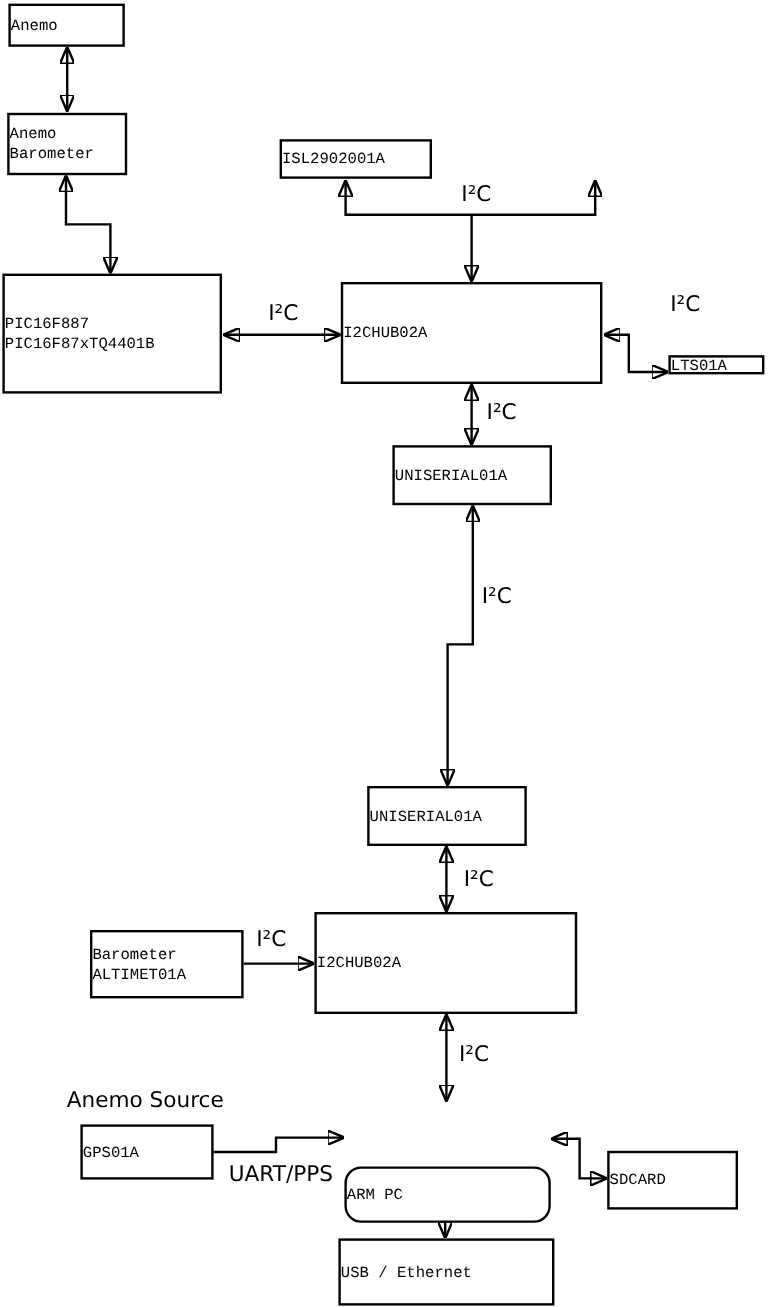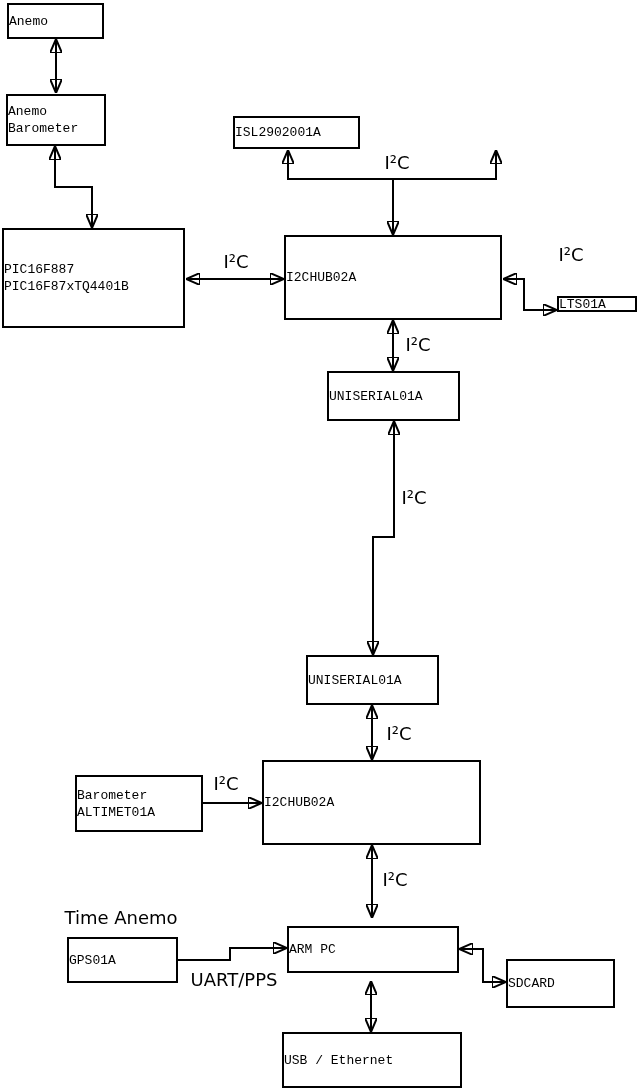--- a/index.html
+++ b/index.html
@@ -54,21 +54,21 @@
   .n-pic    { left: 2px;   top: 228px;  width: 183px; height: 100px; }
   .n-isl    { left: 233px; top: 116px;  width: 127px; height: 33px; }
   .n-sht    { left: 441px; top: 117px;  width: 110px; height: 32px; }
   .n-hub1   { left: 284px; top: 235px;  width: 218px; height: 85px; }
   .n-lts    { left: 557px; top: 296px;  width: 80px;  height: 16px; }
   .n-uni1   { left: 327px; top: 371px;  width: 133px; height: 50px; }
   .n-uni2   { left: 306px; top: 655px;  width: 133px; height: 50px; }
   .n-hub2   { left: 262px; top: 760px;  width: 219px; height: 85px; }
   .n-baro   { left: 75px;  top: 775px;  width: 128px; height: 57px; }
   .n-gps    { left: 67px;  top: 937px;  width: 111px; height: 46px; }
-  .n-armpc  { left: 287px; top: 926px;  width: 172px; height: 47px; }
+  .n-armpc  { left: 287px; top: 972px;  width: 172px; height: 47px; border-radius: 14px; }
   .n-sdcard { left: 506px; top: 959px;  width: 109px; height: 49px; }
   .n-usb    { left: 282px; top: 1032px; width: 180px; height: 56px; }
   
   .l-i2c-pic      { left: 236px; top: 261px; }
   .l-i2c-top      { left: 397px; top: 162px; }
   .l-i2c-lts      { left: 571px; top: 254px; }
   .l-i2c-hub1uni  { left: 418px; top: 344px; }
   .l-i2c-uniuni   { left: 414px; top: 497px; }
   .l-i2c-unihub2  { left: 399px; top: 733px; }
   .l-i2c-baro     { left: 226px; top: 783px; }
@@ -164,16 +164,16 @@
   </div>
 
   <div class="lbl l-i2c-pic">I²C</div>
   <div class="lbl l-i2c-top">I²C</div>
   <div class="lbl l-i2c-lts">I²C</div>
   <div class="lbl l-i2c-hub1uni">I²C</div>
   <div class="lbl l-i2c-uniuni">I²C</div>
   <div class="lbl l-i2c-unihub2">I²C</div>
   <div class="lbl l-i2c-baro">I²C</div>
   <div class="lbl l-i2c-hub2arm">I²C</div>
-  <div class="lbl l-timesource">Time Anemo</div>
+  <div class="lbl l-timesource">Anemo Source</div>
   <div class="lbl l-uartpps">UART/PPS</div>
 
 </div>
 
 </body></html>

